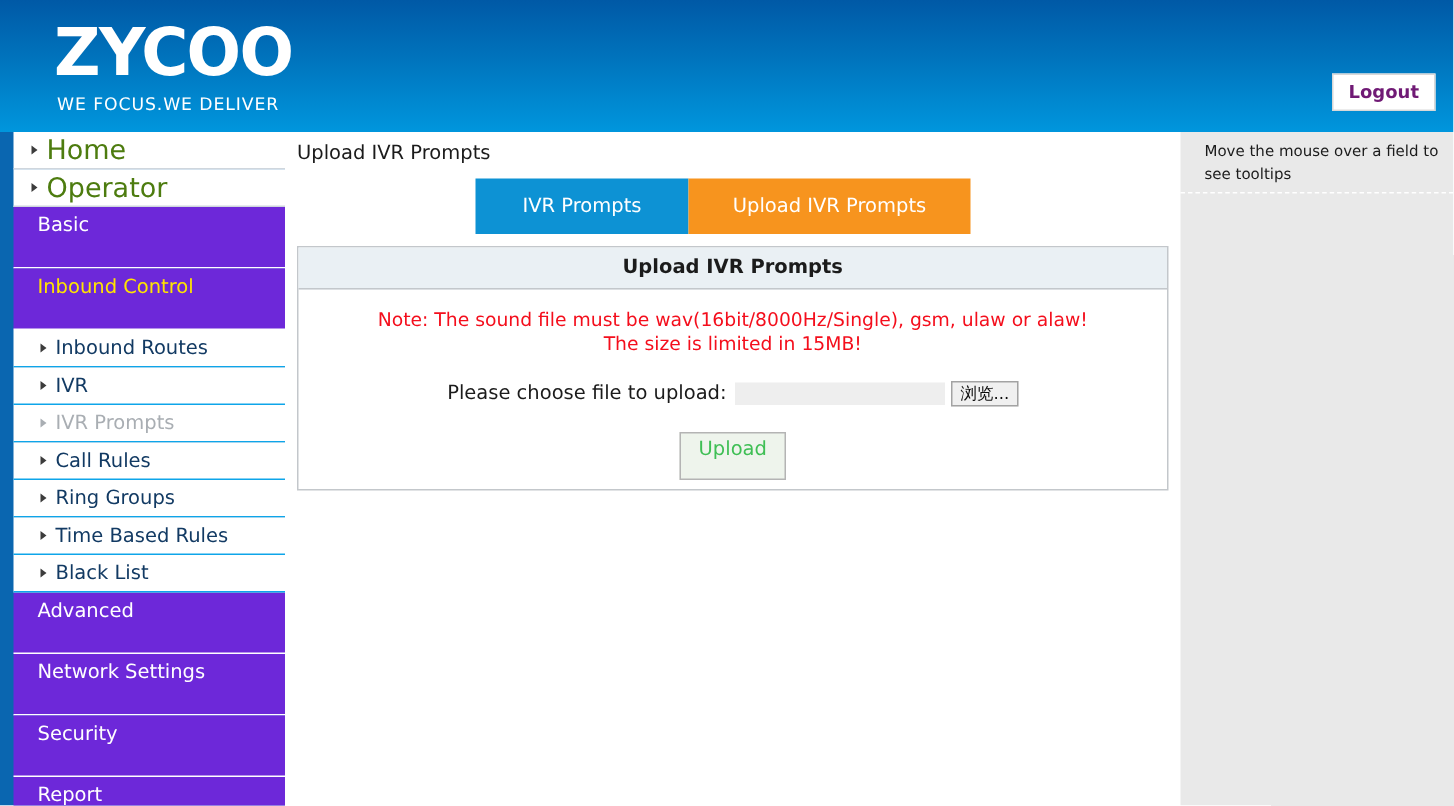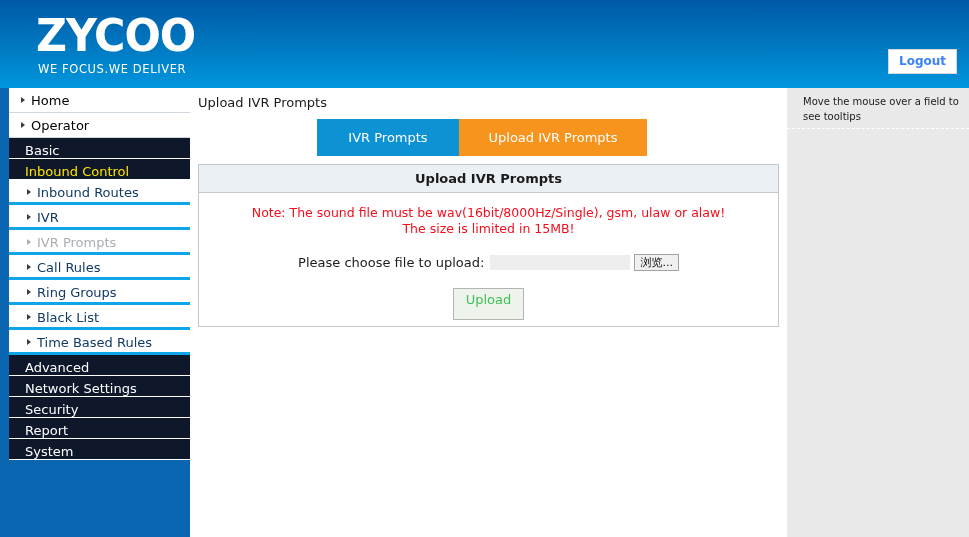--- a/index.html
+++ b/index.html
@@ -31,54 +31,54 @@
     font-stretch: condensed;
     transform: scaleX(1.08); transform-origin: left center;
   }
   .logo-tag {
     position: absolute; left: 2px; top: 48px;
     font-size: 11.5px; color: #ffffff; letter-spacing: 0.6px;
     white-space: nowrap;
   }
   .logout-btn {
     position: absolute; right: 12px; top: 49px;
-    background: #ffffff; color: #3b82f6;
+    background: #ffffff; color: #701a75;
     font-size: 12px; font-weight: bold;
     padding: 4px 10px 5px 10px;
     border: 1px solid #d8d8d8;
     cursor: pointer; line-height: 14px;
   }
 
   
   .sidebar {
     position: absolute; left: 0; top: 88px;
     width: 190px; height: 449px;
     background: #0a66b0;
   }
   .nav-top-item {
     background: #ffffff;
     border-bottom: 1px solid #cfd6dd;
     height: 25px; line-height: 25px;
-    font-size: 13px; color: #000000;
+    font-size: 18px; color: #4d7c0f;
     padding-left: 22px;
     position: relative; cursor: pointer;
     margin-left: 9px; width: 181px;
   }
   .nav-section {
-    height: 21px; line-height: 25px;
+    height: 41px; line-height: 25px;
     font-size: 13px; color: #ffffff;
     padding-left: 16px;
-    background: #0f172a;
+    background: #6d28d9;
     border-bottom: 1px solid #ffffff;
     cursor: pointer; margin-left: 9px; width: 181px;
   }
   .nav-section.active { color: #ffe400; }
   .nav-sub {
     background: #ffffff;
-    border-bottom: 3px solid #0ea5e9;
+    border-bottom: 1px solid #0ea5e9;
     height: 25px; line-height: 25px;
     font-size: 13px; color: #123a63;
     padding-left: 28px;
     position: relative; cursor: pointer;
     margin-left: 9px; width: 181px;
   }
   .nav-sub.disabled { color: #a9aeb3; cursor: default; }
   .arrow {
     position: absolute; left: 12px; top: 9px;
     width: 0; height: 0;
@@ -216,25 +216,25 @@
     <div class="nav-sub">
       <span class="arrow"></span>
       <span>Call Rules</span>
     </div>
     <div class="nav-sub">
       <span class="arrow"></span>
       <span>Ring Groups</span>
     </div>
     <div class="nav-sub">
       <span class="arrow"></span>
+      <span>Time Based Rules</span>
+    </div>
+    <div class="nav-sub">
+      <span class="arrow"></span>
       <span>Black List</span>
-    </div>
-    <div class="nav-sub">
-      <span class="arrow"></span>
-      <span>Time Based Rules</span>
     </div>
 
     <div class="nav-section">Advanced</div>
     <div class="nav-section">Network Settings</div>
     <div class="nav-section">Security</div>
     <div class="nav-section">Report</div>
     <div class="nav-section">System</div>
   </div>
 
   <div class="main">

